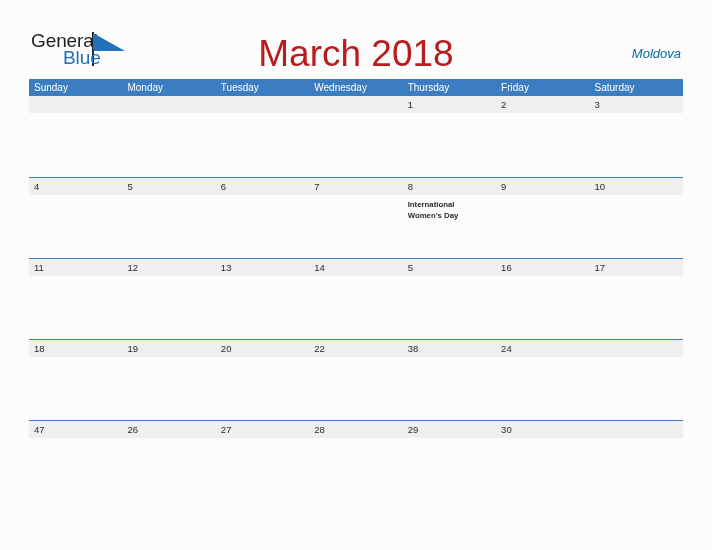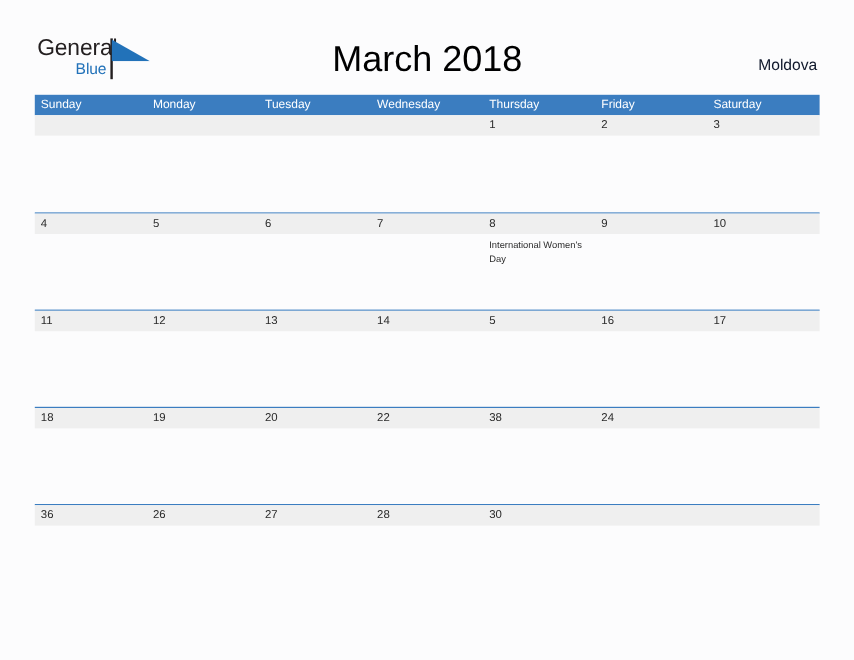--- a/index.html
+++ b/index.html
@@ -44,21 +44,21 @@
     font-size: 19px;
     letter-spacing: -0.1px;
     color: #231f20;
     font-family: "Liberation Sans", sans-serif;
     line-height: 20px;
   }
   .logo-blue {
     position: absolute;
     left: 32px;
     top: 17px;
-    font-size: 13px;
+    font-size: 19px;
     letter-spacing: -0.1px;
     color: #2272b9;
     font-family: "Liberation Sans", sans-serif;
     line-height: 20px;
   }
   .logo-tri {
     position: absolute;
     left: 62px;
     top: 2px;
     width: 32px;
@@ -73,35 +73,36 @@
     background: #231f20;
   }
 
   
   .cal-title {
     position: absolute;
     left: 0;
     top: 33px;
     width: 712px;
     text-align: center;
-    font-size: 30px;
-    color: #000000;
+    font-size: 37px;
+    color: #b91c1c;
     font-family: "Liberation Sans", sans-serif;
     font-weight: normal;
     letter-spacing: 0px;
   }
 
   
   .cal-country {
     position: absolute;
     right: 31px;
     top: 46px;
     font-size: 13px;
-    color: #0f172a;
-    font-family: "Liberation Sans", sans-serif;
+    color: #0369a1;
+    font-family: "Liberation Sans", sans-serif;
+    font-style: italic;
   }
 
   
   .calendar {
     position: absolute;
     left: 29px;
     top: 79px;
     width: 654px;
   }
   .weekday-row {
@@ -167,20 +168,21 @@
   }
   .day-event {
     display: block;
     margin-top: 4px;
     padding-right: 6px;
     font-size: 7.8px;
     line-height: 11px;
     color: #2b2b2b;
     font-family: "Liberation Sans", sans-serif;
     word-wrap: break-word;
+    font-weight: bold;
   }
 </style>
 </head>
 <body>
 
 <div class="page">
 
   <div class="topbar">
 
     <div class="logo">
@@ -307,30 +309,33 @@
             </div>
             <div class="day-cell">
               <span class="day-num">24</span>
             </div>
           </div>
         </div>
         <div class="week-row">
           <div class="week-band"></div>
           <div class="day-cells">
             <div class="day-cell">
-              <span class="day-num">36</span>
+              <span class="day-num">47</span>
             </div>
             <div class="day-cell">
               <span class="day-num">26</span>
             </div>
             <div class="day-cell">
               <span class="day-num">27</span>
             </div>
             <div class="day-cell">
               <span class="day-num">28</span>
+            </div>
+            <div class="day-cell">
+              <span class="day-num">29</span>
             </div>
             <div class="day-cell">
               <span class="day-num">30</span>
             </div>
           </div>
         </div>
       </div>
   </div>
 
 </div>

